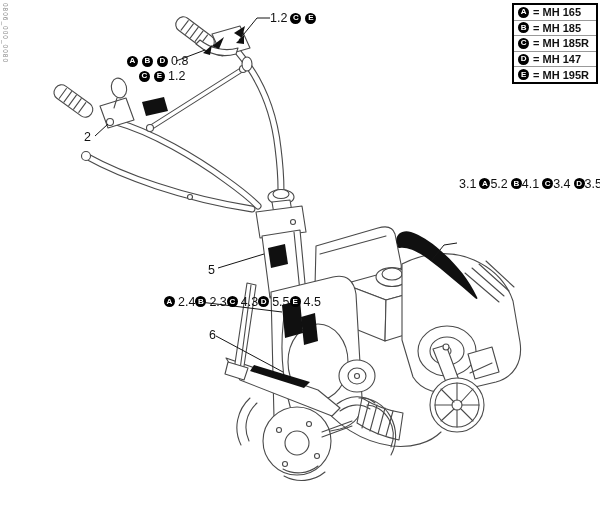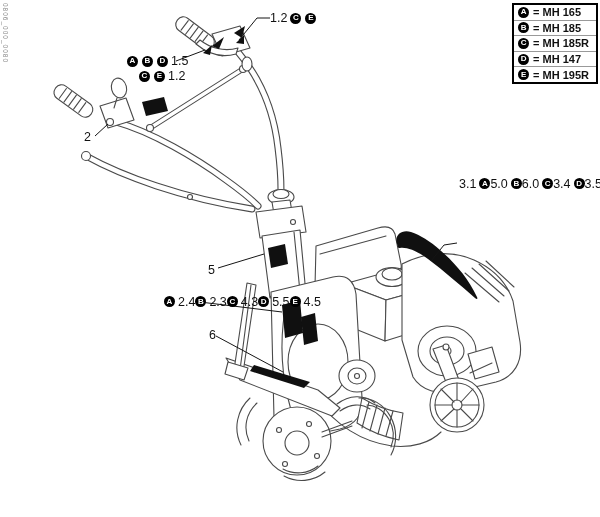--- a/index.html
+++ b/index.html
@@ -209,21 +209,21 @@
   <div class="callout" style="left:270px;top:11px;">
     <span>1.2</span>
     <span class="badge">C</span>
     <span class="badge">E</span>
   </div>
 
   <div class="callout" style="left:126px;top:54px;">
     <span class="badge">A</span>
     <span class="badge">B</span>
     <span class="badge">D</span>
-    <span>1.5</span>
+    <span>0.8</span>
   </div>
 
   <div class="callout" style="left:138px;top:69px;">
     <span class="badge">C</span>
     <span class="badge">E</span>
     <span>1.2</span>
   </div>
 
   <div class="callout" style="left:84px;top:130px;">
     <span>2</span>
@@ -234,25 +234,25 @@
   <div class="callout" style="left:209px;top:328px;">
     <span>6</span>
   </div>
 
   <div class="vgroup" style="left:459px;top:176px;">
     <div class="row">
       <span>3.1</span>
       <span class="badge">A</span>
     </div>
     <div class="row">
-      <span>5.0</span>
+      <span>5.2</span>
       <span class="badge">B</span>
     </div>
     <div class="row">
-      <span>6.0</span>
+      <span>4.1</span>
       <span class="badge">C</span>
     </div>
     <div class="row">
       <span>3.4</span>
       <span class="badge">D</span>
     </div>
     <div class="row">
       <span>3.5</span>
       <span class="badge">E</span>
     </div>

